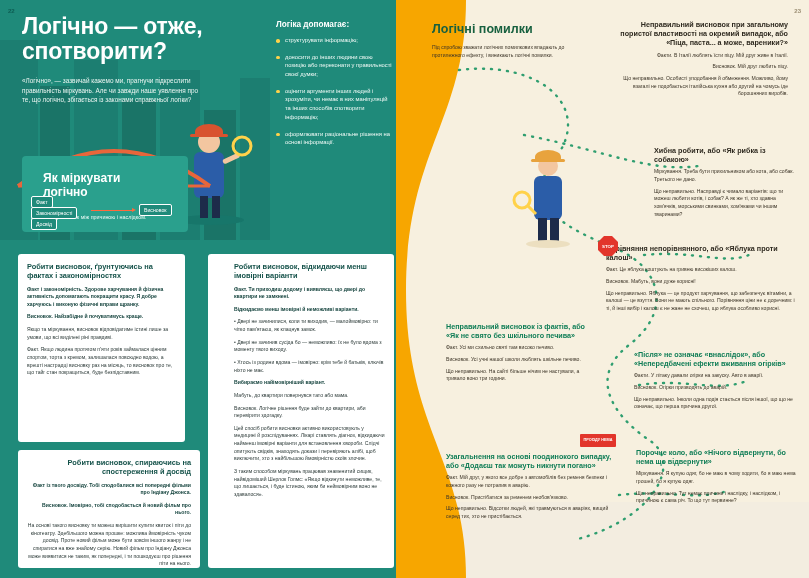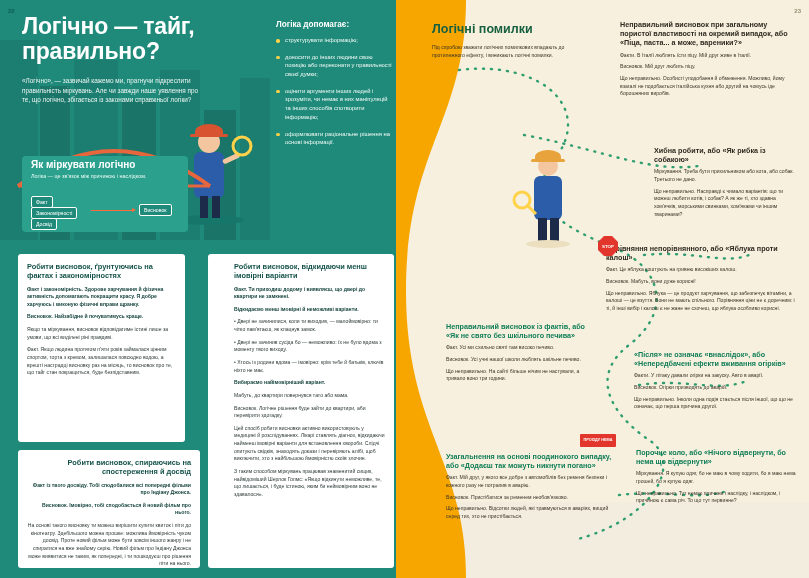--- a/index.html
+++ b/index.html
@@ -49,21 +49,21 @@
     content:"";position:absolute;left:0;top:3px;width:3.5px;height:3.5px;
     border-radius:50%;background:#ffd24a;
   }
 
   
   .bridge-card{
     position:absolute;left:22px;top:156px;width:166px;height:76px;
     background:#2aa08d;border-radius:4px;
   }
   .bridge-card h4{
-    margin:0;padding:3px 9px 3px 9px;color:#fff;font-size:10px;font-weight:bold;
+    margin:12px;padding:3px 9px 3px 9px;color:#fff;font-size:12px;font-weight:bold;
   }
   .bridge-card p{
     margin:0;padding:0 9px;color:#eafaf5;font-size:5.4px;line-height:1.45;
   }
   .chain{
     position:absolute;left:31px;top:196px;width:150px;height:28px;
     color:#ffffff;font-size:5.2px;
   }
   .chain .box{
     position:absolute;top:0;padding:2px 4px;border-radius:2px;background:#1f8a7a;
@@ -129,21 +129,21 @@
     <div class="bldg" style="left:0;top:40px;width:38px;height:200px;"></div>
     <div class="bldg l2" style="left:40px;top:86px;width:30px;height:154px;"></div>
     <div class="bldg" style="left:74px;top:60px;width:44px;height:180px;"></div>
     <div class="bldg l2" style="left:122px;top:100px;width:34px;height:140px;"></div>
     <div class="bldg" style="left:160px;top:70px;width:40px;height:170px;"></div>
     <div class="bldg l2" style="left:204px;top:110px;width:32px;height:130px;"></div>
     <div class="bldg" style="left:240px;top:78px;width:30px;height:162px;"></div>
 
     <div class="page-num" style="left:8px;top:8px;">22</div>
 
-    <div class="title">Логічно — тайг, правильно?</div>
+    <div class="title">Логічно — отже, спотворити?</div>
     <div class="subtitle">«Логічно», — зазвичай кажемо ми, прагнучи підкреслити правильність міркувань. Але чи завжди наше уявлення про те, що логічно, збігається із законами справжньої логіки?</div>
 
     <div class="helps">
       <h3>Логіка допомагає:</h3>
       <ul>
         <li>структурувати інформацію;</li>
         <li>доносити до інших людини свою позицію або переконати у правильності своєї думки;</li>
         <li>оцінити аргументи інших людей і зрозуміти, чи немає в них маніпуляцій та інших способів спотворити інформацію;</li>
         <li>оформлювати раціональне рішення на основі інформації.</li>
       </ul>
@@ -235,21 +235,21 @@
       <rect x="34" y="78" width="9" height="24" fill="#1d2b4a"></rect>
       <rect x="46" y="78" width="9" height="24" fill="#1d2b4a"></rect>
       <circle cx="44" cy="26" r="10" fill="#f3c6a0"></circle>
       <path d="M31 21 h26 v-4 a13 7 0 0 0 -26 0 z" fill="#e8a33d"></path>
       <rect x="27" y="19" width="34" height="3" rx="1.5" fill="#e8a33d"></rect>
       <circle cx="18" cy="60" r="8" fill="none" stroke="#ffd24a" stroke-width="3"></circle>
       <line x1="24" y1="66" x2="32" y2="74" stroke="#ffd24a" stroke-width="3"></line>
       <ellipse cx="44" cy="104" rx="22" ry="4" fill="#ecdfc0"></ellipse>
     </svg>
 
-    <div class="rbox" style="left:216px;top:20px;width:176px;">
+    <div class="rbox" style="left:208px;top:20px;width:176px;text-align:right;">
       <h4 class="h-dark">Неправильний висновок при загальному пористої властивості на окремий випадок, або «Піца, паста... а може, вареники?»</h4>
       <p>Факти. В Італії люблять їсти піцу. Мій друг живе в Італії.</p>
       <p>Висновок. Мій друг любить піцу.</p>
       <p>Що неправильно. Особисті уподобання й обмеження. Можливо, йому взагалі не подобається італійська кухня або другий на чомусь іде борошняних виробів.</p>
     </div>
 
     <div class="rbox" style="left:250px;top:146px;width:142px;">
       <h4 class="h-dark">Хибна робити, або «Як рибка із собакою»</h4>
       <p>Міркування. Треба бути прихильником або кота, або собак. Третього не дано.</p>
       <p>Що неправильно. Насправді є чимало варіантів: що ти можеш любити котів, і собак? А як же ті, хто здавна хом'ячків, морськими свинками, хом'яками чи іншим тваринами?</p>

